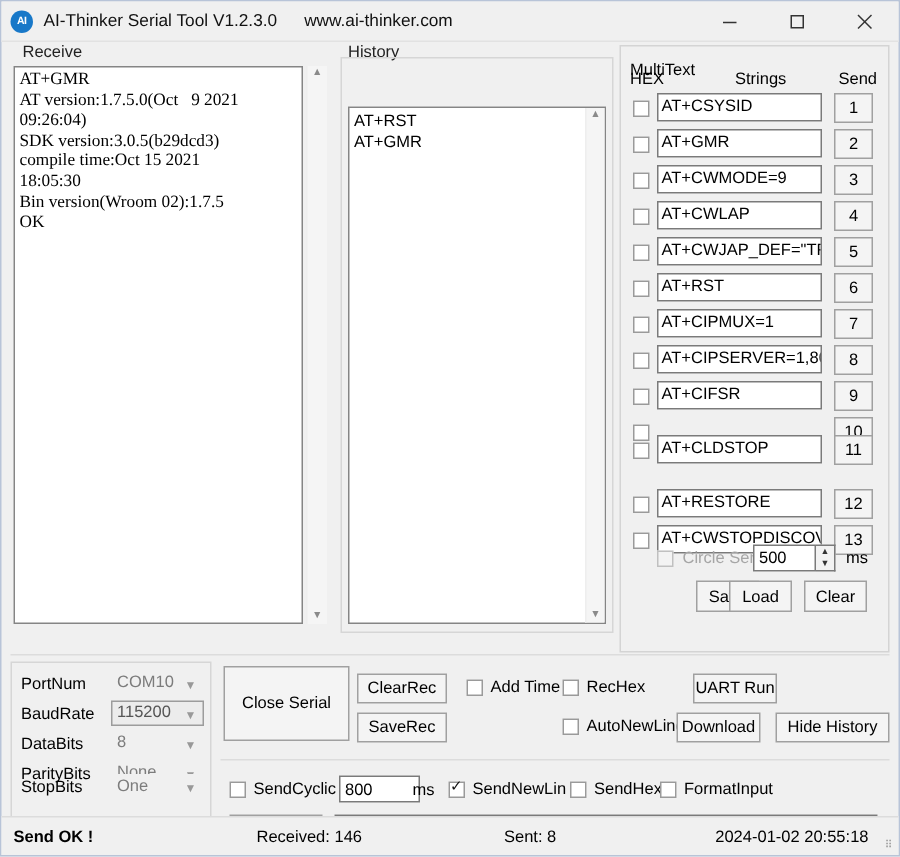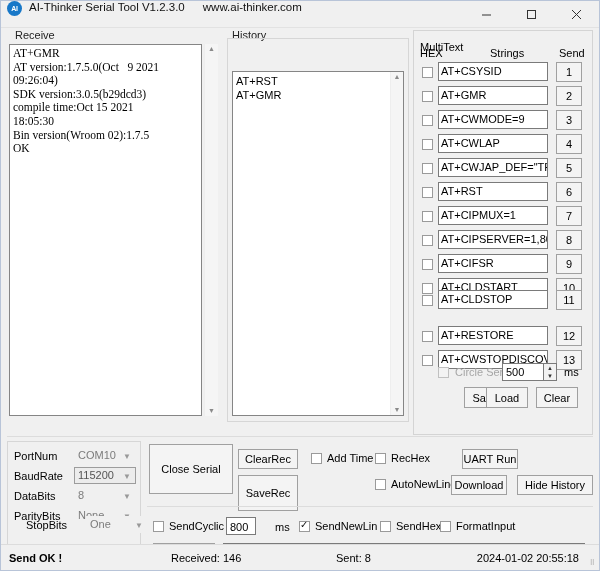--- a/index.html
+++ b/index.html
@@ -10,21 +10,21 @@
     font-family:"Liberation Sans", sans-serif;
     font-size:11px;
     color:#000;
     overflow:hidden;
     position:relative;
   }
   .window { position:absolute; inset:0; background:#f0f0f0; border:1px solid #b8c4d8; }
 
   
   .titlebar {
-    height:27px; background:#f0f0f0; display:flex; align-items:flex-start;
+    height:27px; background:#f0f0f0; display:flex; align-items:center;
     border-bottom:1px solid #e2e2e2; position:relative;
   }
   .app-icon {
     width:15px; height:15px; border-radius:50%;
     background:#1878c8; margin-left:6px; margin-right:7px;
     color:#fff; font-size:7px; font-weight:bold;
     display:flex; align-items:center; justify-content:center;
     letter-spacing:-0.3px;
   }
   .title-text { font-size:11.5px; color:#111; }
@@ -263,21 +263,20 @@
         <div class="mt-input">AT+CIPSERVER=1,80</div>
         <div class="mt-btn">8</div>
       </div>
       <div class="mt-row" style="top:223px;">
         <div class="mt-chk"></div>
         <div class="mt-input">AT+CIFSR</div>
         <div class="mt-btn">9</div>
       </div>
       <div class="mt-row" style="top:247px;">
         <div class="mt-chk"></div>
-        <div class="mt-input">AT+CLDSTART</div>
         <div class="mt-btn">10</div>
       </div>
       <div class="mt-row" style="top:259px;">
         <div class="mt-chk"></div>
         <div class="mt-input">AT+CLDSTOP</div>
         <div class="mt-btn">11</div>
       </div>
       <div class="mt-row" style="top:295px;">
         <div class="mt-chk"></div>
         <div class="mt-input">AT+RESTORE</div>
@@ -331,40 +330,40 @@
           <span class="chev">▼</span>
         </div>
       </div>
       <div class="cfg-row" style="top:65px;">
         <span class="cfg-lbl">ParityBits</span>
         <div class="cfg-sel">
           <span>None</span>
           <span class="chev">▼</span>
         </div>
       </div>
-      <div class="cfg-row" style="top:74px;margin-left:12px;">
+      <div class="cfg-row" style="top:74px;">
         <span class="cfg-lbl">StopBits</span>
         <div class="cfg-sel">
           <span>One</span>
           <span class="chev">▼</span>
         </div>
       </div>
       <div class="cfg-row" style="top:105px;">
         <span class="cfg-lbl">HandShaking</span>
         <div class="cfg-sel">
           <span>None</span>
           <span class="chev">▼</span>
         </div>
       </div>
     </div>
 
     <div class="btn" style="left:148px; top:416px; width:84px; height:50px;">Close Serial</div>
 
     <div class="btn" style="left:237px; top:421px; width:60px; height:20px;">ClearRec</div>
-    <div class="btn" style="left:237px; top:447px; width:60px; height:36px;">SaveRec</div>
+    <div class="btn" style="left:237px; top:447px; width:60px; height:20px;">SaveRec</div>
 
     <div class="chk-wrap" style="left:310px; top:424px;">
       <div class="chk-box"></div>
       <span class="chk-lbl">Add Time</span>
     </div>
     <div class="chk-wrap" style="left:374px; top:424px;">
       <div class="chk-box"></div>
       <span class="chk-lbl">RecHex</span>
     </div>
     <div class="chk-wrap" style="left:374px; top:450px;">
@@ -375,21 +374,21 @@
     <div class="btn" style="left:461px; top:421px; width:56px; height:20px;">UART Run</div>
     <div class="btn" style="left:450px; top:447px; width:56px; height:20px;">Download</div>
     <div class="btn" style="left:516px; top:447px; width:76px; height:20px;">Hide History</div>
 
     <div class="sep" style="top:478px;left:146px;right:6px;"></div>
 
     <div class="chk-wrap" style="left:152px; top:492px;">
       <div class="chk-box"></div>
       <span class="chk-lbl">SendCyclic</span>
     </div>
-    <div class="send-input" style="left:225px; top:489px; width:30px; height:18px;">800</div>
+    <div class="send-input" style="left:225px; top:489px; width:54px; height:18px;">800</div>
     <span style="position:absolute;left:274px;top:493px;font-size:11px;">ms</span>
 
     <div class="chk-wrap" style="left:298px; top:492px;">
       <div class="chk-box checked"></div>
       <span class="chk-lbl">SendNewLin</span>
     </div>
     <div class="chk-wrap" style="left:379px; top:492px;">
       <div class="chk-box"></div>
       <span class="chk-lbl">SendHex</span>
     </div>

